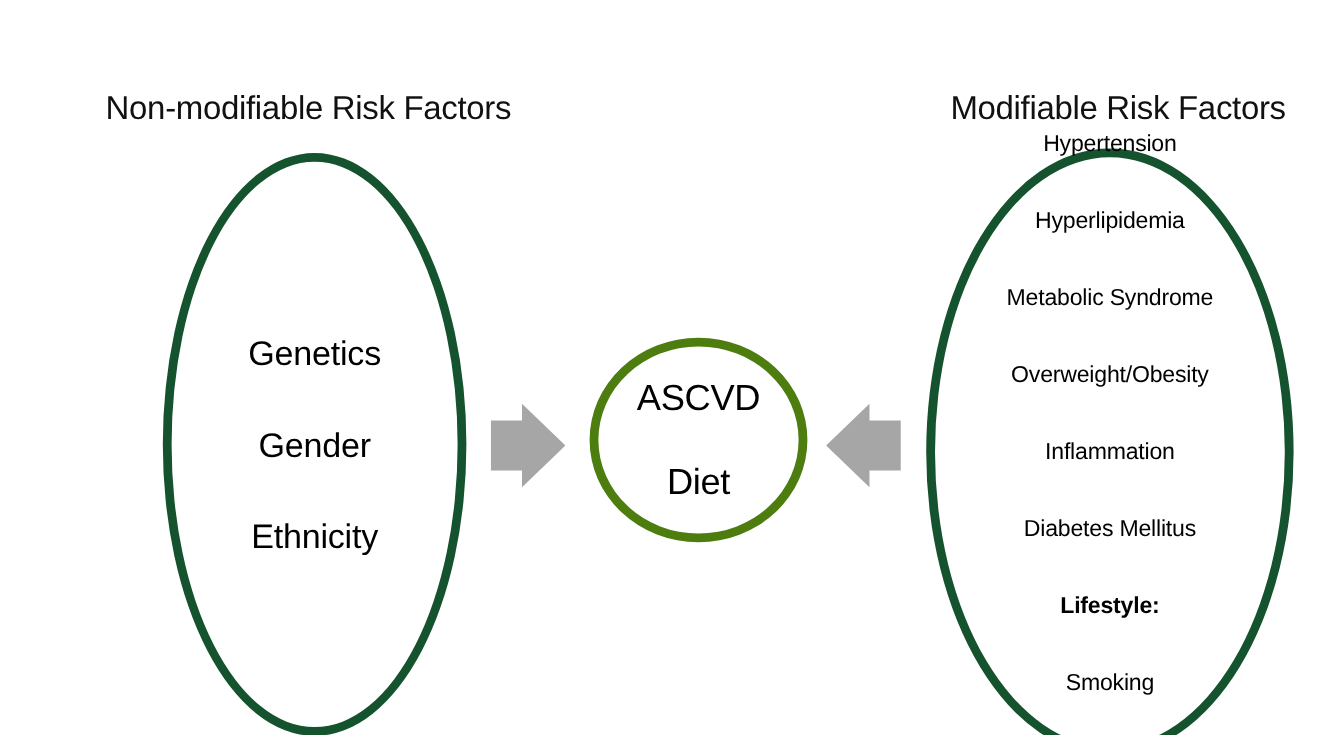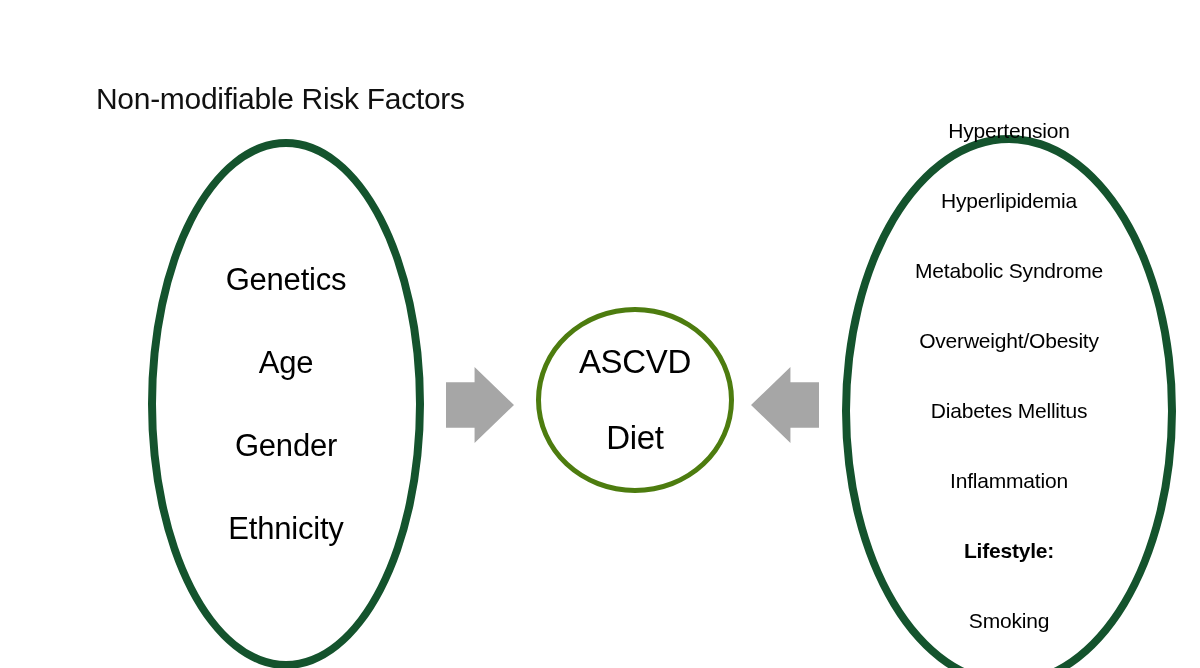--- a/index.html
+++ b/index.html
@@ -65,21 +65,21 @@
     letter-spacing: -0.2px;
   }
   .bold { font-weight: 700; }
 
   .center-circle {
     position: absolute;
     left: 504px;
     top: 275px;
     width: 198px;
     height: 186px;
-    border: 5px solid #4d7c0f;
+    border: 8px solid #4d7c0f;
     border-radius: 50%;
     background: #ffffff;
     display: flex;
     flex-direction: column;
     align-items: center;
     justify-content: center;
     text-align: center;
   }
   .center-line {
     font-size: 33px;
@@ -103,42 +103,42 @@
     clip-path: polygon(100% 20%, 58% 20%, 58% 0, 0 50%, 58% 100%, 58% 80%, 100% 80%);
   }
 </style>
 </head>
 <body>
 
 <div class="canvas">
 
   <div class="title title-left">Non-modifiable Risk Factors</div>
 
+  <div class="title title-right">Modifiable Risk Factors</div>
 
   <div class="ellipse ellipse-left">
     <div class="left-item">Genetics</div>
-    <div class="left-item">Age</div>
     <div class="left-item">Gender</div>
     <div class="left-item">Ethnicity</div>
   </div>
 
   <div class="block-arrow arrow-right-pointing"></div>
 
   <div class="center-circle">
     <div class="center-line">ASCVD</div>
     <div class="center-line">Diet</div>
   </div>
 
   <div class="block-arrow arrow-left-pointing"></div>
 
   <div class="ellipse ellipse-right">
     <div class="right-item">Hypertension</div>
     <div class="right-item">Hyperlipidemia</div>
     <div class="right-item">Metabolic Syndrome</div>
     <div class="right-item">Overweight/Obesity</div>
+    <div class="right-item">Inflammation</div>
     <div class="right-item">Diabetes Mellitus</div>
-    <div class="right-item">Inflammation</div>
     <div class="right-item bold">Lifestyle:</div>
     <div class="right-item">Smoking</div>
     <div class="right-item">Poor Diet</div>
   </div>
 
 </div>
 
 </body></html>

